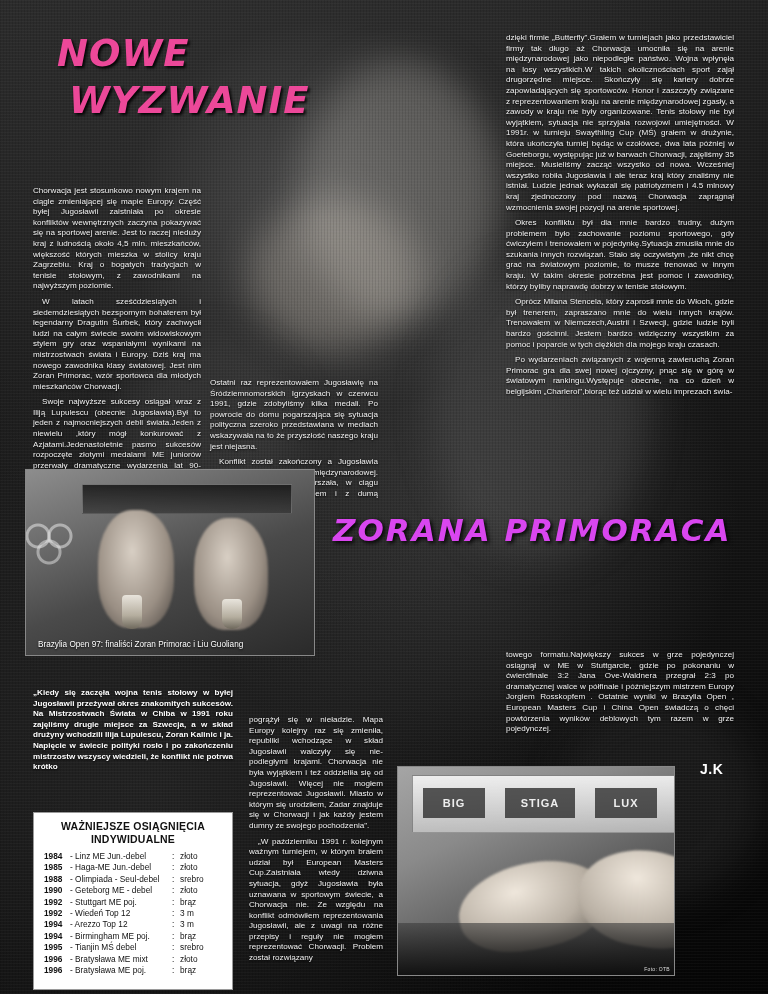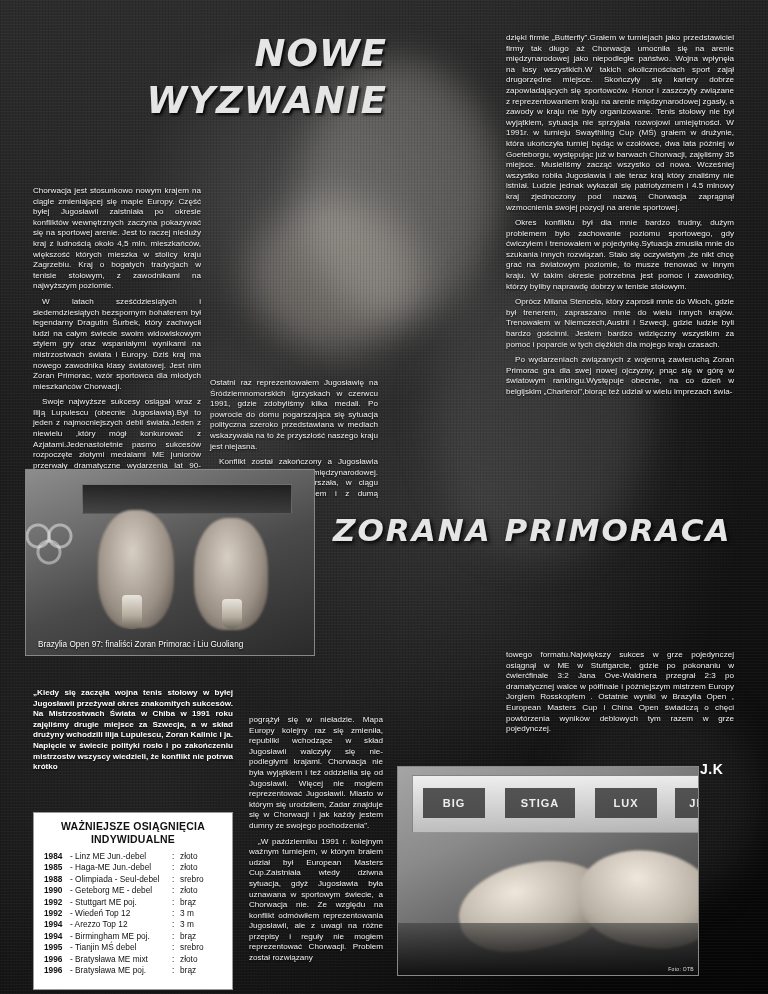--- a/index.html
+++ b/index.html
@@ -44,23 +44,22 @@
   #headline {
     position: absolute;
     left: 57px; top: 30px;
     width: 330px;
     font-family: "DejaVu Sans", sans-serif;
     font-weight: bold;
     font-style: italic;
     font-size: 37px;
     line-height: 1.28;
     letter-spacing: 1px;
-    color: #e5e5e5;
+    color: #ec4899;
     text-shadow: 2px 2px 3px rgba(0,0,0,.9);
-    text-align: right;
   }
   #headline .l2 { margin-left: 12px; display: block; }
 
   
   .col {
     position: absolute;
     font-size: 8.1px;
     line-height: 10.6px;
     text-align: justify;
     color: #f2f2f2;
@@ -89,21 +88,21 @@
     font-size: 14px; font-weight: bold; letter-spacing: .5px;
   }
 
   
   #subhead {
     position: absolute;
     left: 333px; top: 512px;
     font-family: "DejaVu Sans", sans-serif;
     font-weight: bold; font-style: italic;
     font-size: 31px; letter-spacing: 2px;
-    color: #e5e5e5;
+    color: #d946ef;
     text-shadow: 2px 2px 4px rgba(0,0,0,.95);
     white-space: nowrap;
   }
 
   
   #photo-podium {
     position: absolute;
     left: 25px; top: 469px;
     width: 290px; height: 187px;
     border: 1px solid #888;
@@ -142,21 +141,21 @@
     font-size: 8.2px; font-weight: normal;
     color: #fff; text-shadow: 0 1px 2px rgba(0,0,0,.95);
     line-height: 11px;
   }
   #cap-podium { left: 38px; top: 639px; width: 270px; }
 
   
   #photo-floor {
     position: absolute;
     left: 397px; top: 766px;
-    width: 302px; height: 210px;
+    width: 278px; height: 210px;
     border: 1px solid #888;
     overflow: hidden;
     background: linear-gradient(155deg,#a5a5a5 0%, #8a8a8a 30%, #5e5e5e 60%, #343434 100%);
   }
   #photo-floor .board {
     position: absolute; left: 14px; top: 8px; width: 316px; height: 58px;
     background: linear-gradient(180deg, rgba(245,245,245,.92), rgba(200,200,200,.8));
     border: 1px solid rgba(90,90,90,.6);
   }
   #photo-floor .board .slot {

